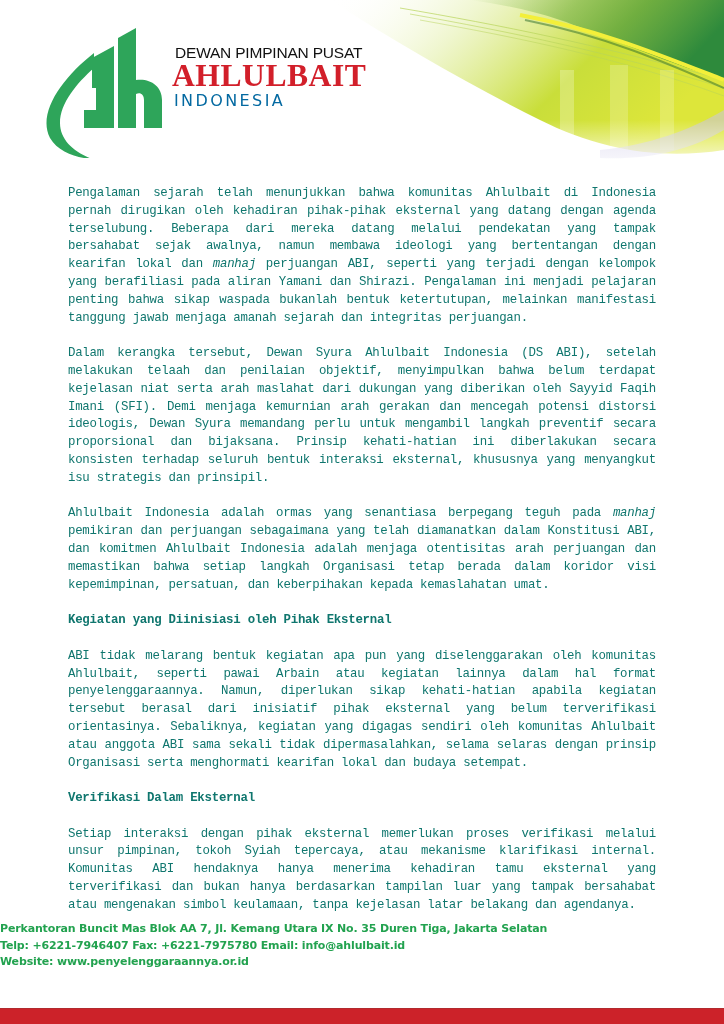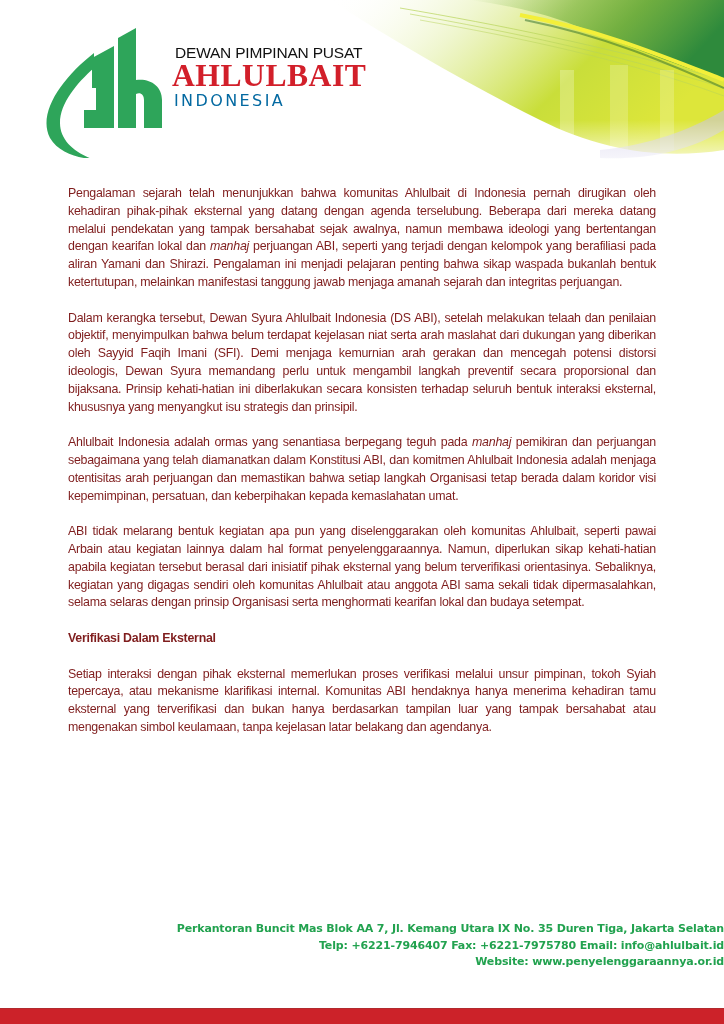--- a/index.html
+++ b/index.html
@@ -31,34 +31,34 @@
   }
   .org-line3 {
     position: absolute; left: 174px; top: 91px;
     font-family: "DejaVu Sans", sans-serif; font-size: 16px;
     letter-spacing: 2.4px; color: #0369a1;
   }
 
   
   .content {
     position: absolute; left: 68px; top: 185px; width: 588px;
-    font-family: Liberation Sans, sans-serif;
+    font-family: Liberation Mono, monospace;
     font-size: 12.4px; line-height: 17.8px; letter-spacing: -0.25px;
-    color: #7f1d1d;
+    color: #0f766e;
   }
   .content p { margin: 0 0 17.8px 0; text-align: justify; }
   .content h2, .content h3 {
     margin: 0 0 17.8px 0; font-size: 12.4px; font-weight: bold; line-height: 17.8px;
   }
   .content em { font-style: italic; }
 
   
   .footer {
     position: absolute; left: 0; width: 724px; top: 921px;
-    text-align: right; color: #22a24f;
+    text-align: left; color: #22a24f;
     font-family: "DejaVu Sans", sans-serif; font-weight: bold;
     font-size: 11px; line-height: 16.5px; letter-spacing: -0.15px;
   }
   .bottom-bar {
     position: absolute; left: 0; top: 1008px; width: 724px; height: 16px;
     background: #cc2229; border-top: 1px solid #b12a2e;
   }
 </style>
 </head>
 <body>
@@ -122,20 +122,21 @@
 
 <div class="content">
   <p><span>Pengalaman sejarah telah menunjukkan bahwa komunitas Ahlulbait di Indonesia pernah dirugikan oleh kehadiran pihak-pihak eksternal yang datang dengan agenda terselubung. Beberapa dari mereka datang melalui pendekatan yang tampak bersahabat sejak awalnya, namun membawa ideologi yang bertentangan dengan kearifan lokal dan</span> <em>manhaj</em> <span>perjuangan ABI, seperti yang terjadi dengan kelompok yang berafiliasi pada aliran Yamani dan Shirazi. Pengalaman ini menjadi pelajaran penting bahwa sikap waspada bukanlah bentuk ketertutupan, melainkan manifestasi tanggung jawab menjaga amanah sejarah dan integritas perjuangan.</span></p>
 
   <p>Dalam kerangka tersebut, Dewan Syura Ahlulbait Indonesia (DS ABI), setelah melakukan telaah dan penilaian objektif, menyimpulkan bahwa belum terdapat kejelasan niat serta arah maslahat dari dukungan yang diberikan oleh Sayyid Faqih Imani (SFI). Demi menjaga kemurnian arah gerakan dan mencegah potensi distorsi ideologis, Dewan Syura memandang perlu untuk mengambil langkah preventif secara proporsional dan bijaksana. Prinsip kehati-hatian ini diberlakukan secara konsisten terhadap seluruh bentuk interaksi eksternal, khususnya yang menyangkut isu strategis dan prinsipil.</p>
 
   <p><span>Ahlulbait Indonesia adalah ormas yang senantiasa berpegang teguh pada</span> <em>manhaj</em> <span>pemikiran dan perjuangan sebagaimana yang telah diamanatkan dalam Konstitusi ABI, dan komitmen Ahlulbait Indonesia adalah menjaga otentisitas arah perjuangan dan memastikan bahwa setiap langkah Organisasi tetap berada dalam koridor visi kepemimpinan, persatuan, dan keberpihakan kepada kemaslahatan umat.</span></p>
 
 
 
+  <h3>Kegiatan yang Diinisiasi oleh Pihak Eksternal</h3>
   <p>ABI tidak melarang bentuk kegiatan apa pun yang diselenggarakan oleh komunitas Ahlulbait, seperti pawai Arbain atau kegiatan lainnya dalam hal format penyelenggaraannya. Namun, diperlukan sikap kehati-hatian apabila kegiatan tersebut berasal dari inisiatif pihak eksternal yang belum terverifikasi orientasinya. Sebaliknya, kegiatan yang digagas sendiri oleh komunitas Ahlulbait atau anggota ABI sama sekali tidak dipermasalahkan, selama selaras dengan prinsip Organisasi serta menghormati kearifan lokal dan budaya setempat.</p>
 
   <h3>Verifikasi Dalam Eksternal</h3>
   <p>Setiap interaksi dengan pihak eksternal memerlukan proses verifikasi melalui unsur pimpinan, tokoh Syiah tepercaya, atau mekanisme klarifikasi internal. Komunitas ABI hendaknya hanya menerima kehadiran tamu eksternal yang terverifikasi dan bukan hanya berdasarkan tampilan luar yang tampak bersahabat atau mengenakan simbol keulamaan, tanpa kejelasan latar belakang dan agendanya.</p>
 </div>
 
 <div class="footer">
   <div>Perkantoran Buncit Mas Blok AA 7, Jl. Kemang Utara IX No. 35 Duren Tiga, Jakarta Selatan</div>
   <div>Telp: +6221-7946407 Fax: +6221-7975780 Email: info@ahlulbait.id</div>
   <div>Website: www.penyelenggaraannya.or.id</div>

